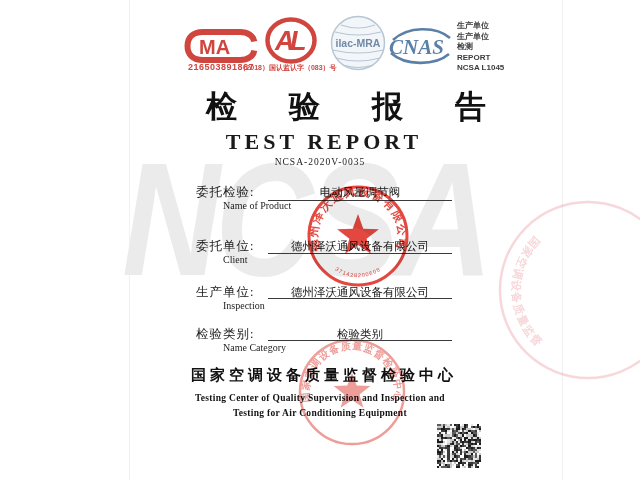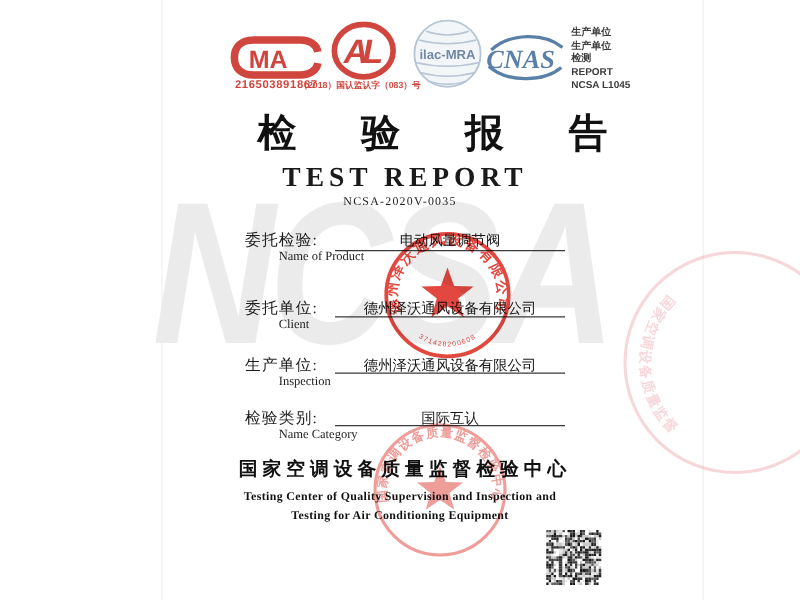--- a/index.html
+++ b/index.html
@@ -120,21 +120,21 @@
     <div class="fval" style="top:239px;">德州泽沃通风设备有限公司</div>
     <div class="fline" style="top:253px;"></div>
 
     <div class="lbl-zh" style="top:284px;">生产单位:</div>
     <div class="lbl-en" style="top:300px;">Inspection</div>
     <div class="fval" style="top:285px;">德州泽沃通风设备有限公司</div>
     <div class="fline" style="top:298px;"></div>
 
     <div class="lbl-zh" style="top:326px;">检验类别:</div>
     <div class="lbl-en" style="top:342px;">Name Category</div>
-    <div class="fval" style="top:327px;">国际互认</div>
+    <div class="fval" style="top:327px;">检验类别</div>
     <div class="fline" style="top:340px;"></div>
 
     <div class="org-zh center">国家空调设备质量监督检验中心</div>
     <div class="org-en center" style="top:393px;">Testing Center of Quality Supervision and Inspection and</div>
     <div class="org-en center" style="top:408px;">Testing for Air Conditioning Equipment</div>
 
     <div class="qr">
         <div style="background: rgb(93, 93, 93);"></div>
         <div style="background: rgb(93, 93, 93);"></div>
         <div style="background: rgb(201, 201, 201);"></div>

